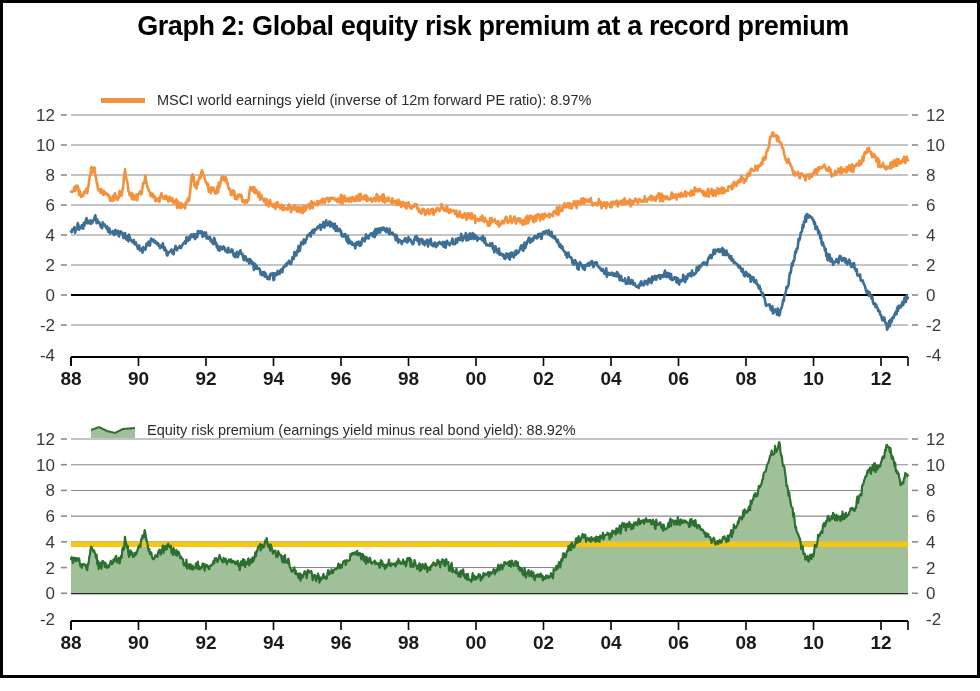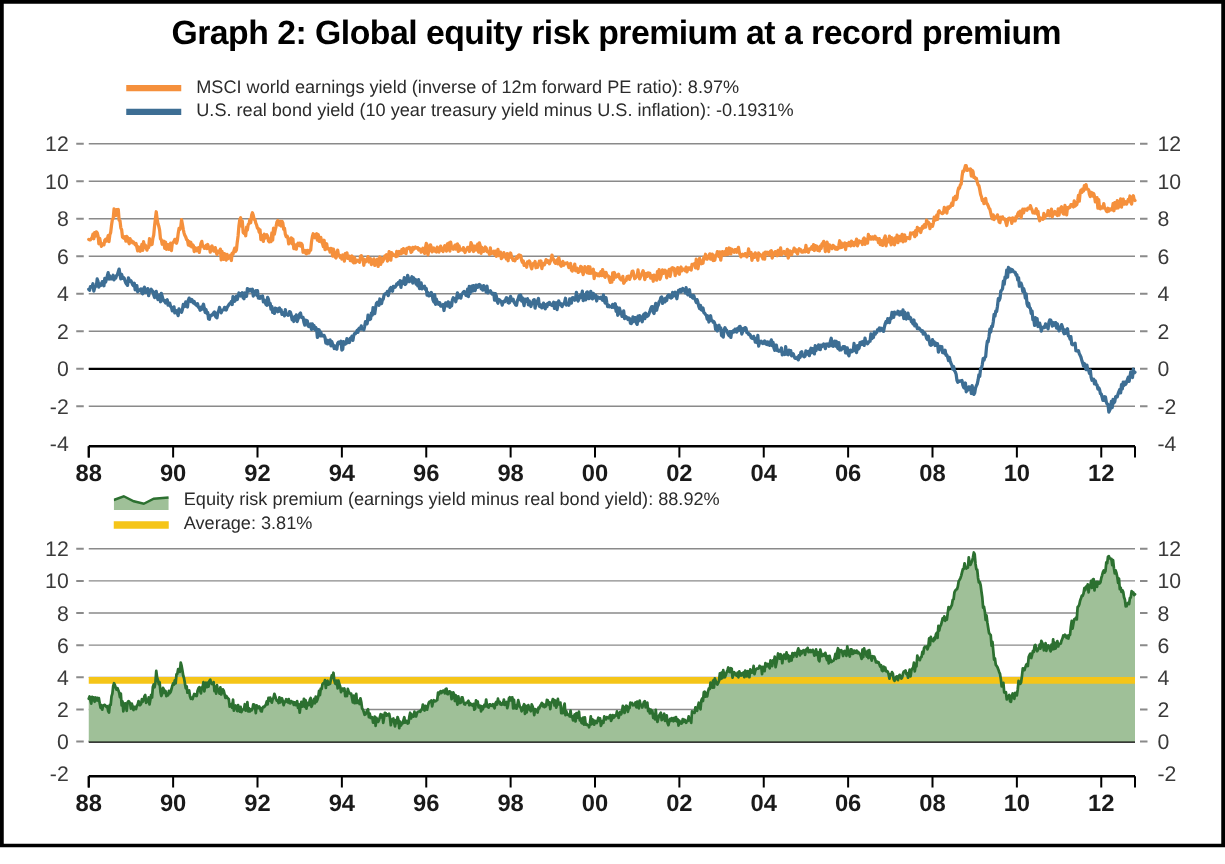--- a/index.html
+++ b/index.html
@@ -36,20 +36,21 @@
     font-size: 14.5px;
     color: #2b2b2b;
     font-family: "Liberation Sans", sans-serif;
     line-height: 19px;
     white-space: nowrap;
   }
   .legend-row {
     display: flex;
     align-items: center;
     height: 19px;
+    margin-top: 30px;
   }
   .swatch {
     width: 44px;
     height: 5px;
     margin-right: 12px;
     flex: none;
   }
   .swatch-area {
     width: 44px;
     height: 14px;
@@ -78,40 +79,32 @@
 <body>
 
 <div id="page">
 
   <div id="title">Graph 2: Global equity risk premium at a record premium</div>
 
   <div class="legend" id="legend-top">
     <div class="legend-row">
       <span class="swatch" style="background:#F5903C"></span>
       <span>MSCI world earnings yield (inverse of 12m forward PE ratio): 8.97%</span>
-    </div>
-    <div class="legend-row">
-      <span class="swatch" style="background:#3D6E94"></span>
-      <span>U.S. real bond yield (10 year treasury yield minus U.S. inflation): -0.1931%</span>
     </div>
   </div>
 
   <div class="legend" id="legend-bottom">
     <div class="legend-row">
       <span class="swatch-area">
         <svg width="44" height="14" viewBox="0 0 44 14">
           <path d="M0 6 L8 3 L16 7 L24 9 L32 5 L44 4 L44 14 L0 14 Z" fill="#9FC098"></path>
           <path d="M0 6 L8 3 L16 7 L24 9 L32 5 L44 4" fill="none" stroke="#2C7030" stroke-width="2"></path>
         </svg>
       </span>
       <span>Equity risk premium (earnings yield minus real bond yield): 88.92%</span>
-    </div>
-    <div class="legend-row">
-      <span class="swatch" style="background:#F5C518;height:6px"></span>
-      <span>Average: 3.81%</span>
     </div>
   </div>
 
   <svg class="chart-svg" id="chart-top" width="980" height="290">
       <text x="52" y="262" text-anchor="end" class="axis-label">-4</text>
       <text x="923" y="262" text-anchor="start" class="axis-label">-4</text>
       <line x1="58" y1="226" x2="64" y2="226" stroke="#8a8a8a" stroke-width="1.6"></line>
       <line x1="68" y1="226" x2="905" y2="226" stroke="#8a8a8a" stroke-width="1.1"></line>
       <line x1="909" y1="226" x2="915" y2="226" stroke="#8a8a8a" stroke-width="1.6"></line>
       <text x="52" y="232" text-anchor="end" class="axis-label">-2</text>

